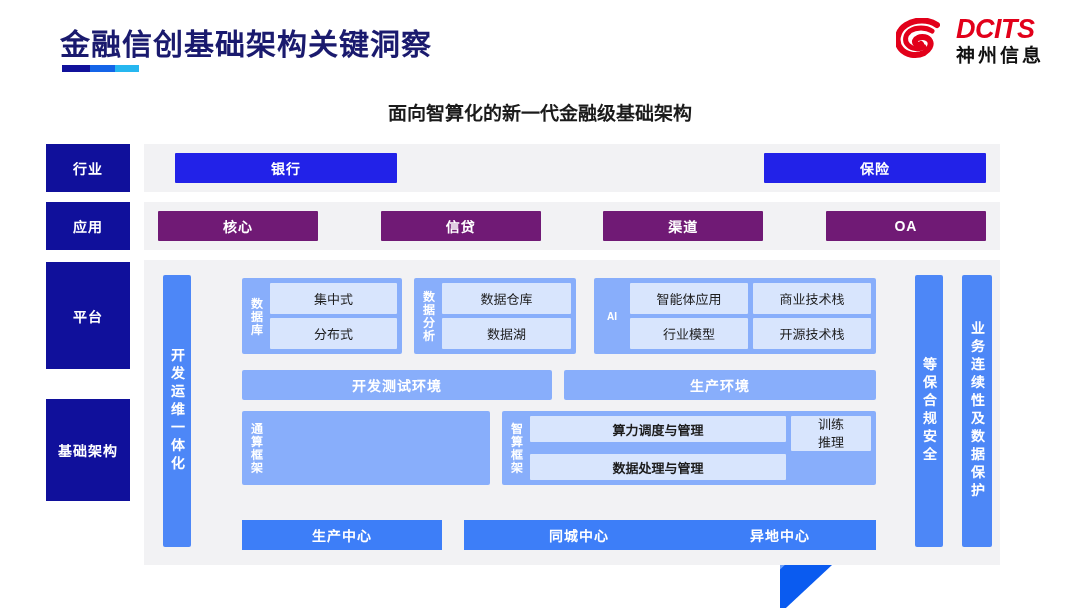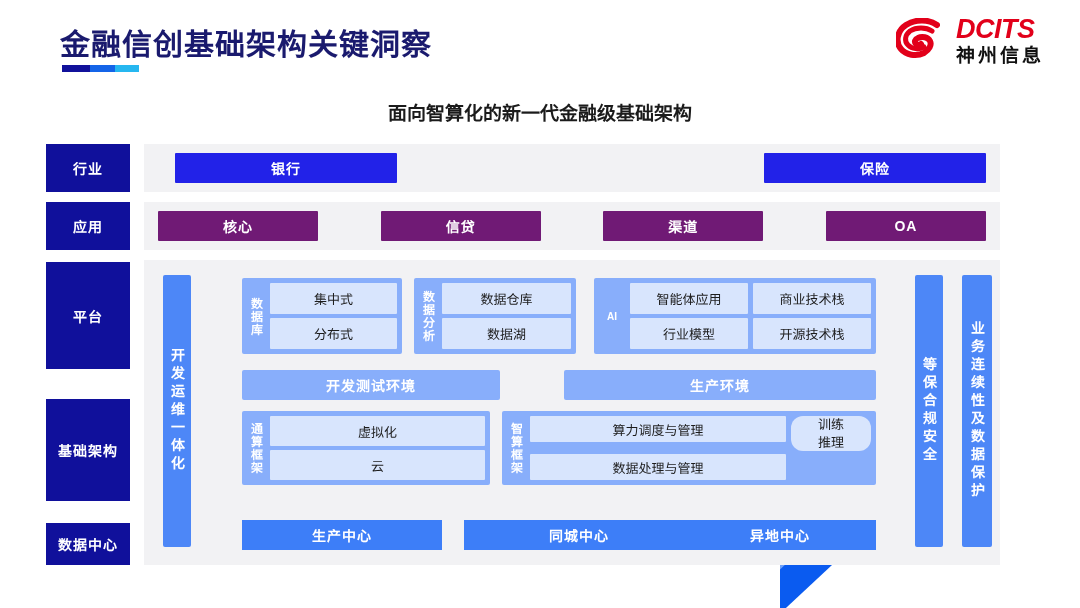--- a/index.html
+++ b/index.html
@@ -134,29 +134,29 @@
   .g-db{left:40px;top:10px;width:160px;height:76px;}
   .g-da{left:212px;top:10px;width:162px;height:76px;}
   .g-ai{left:392px;top:10px;width:282px;height:76px;}
   .g-ai .group-label{font-size:10px;writing-mode:horizontal-tb;width:26px;letter-spacing:0;}
 
   .envbar{
     position:absolute;height:30px;background:#88aefb;color:#fff;
     font-size:14px;font-weight:bold;letter-spacing:1px;border-radius:2px;
     display:flex;align-items:center;justify-content:center;
   }
-  .env-dev{left:40px;top:102px;width:258px;}
+  .env-dev{left:40px;top:102px;width:310px;}
   .env-prod{left:362px;top:102px;width:312px;}
 
   .g-gp{left:40px;top:143px;width:248px;height:74px;}
   .g-zs{left:300px;top:143px;width:374px;height:74px;}
   .g-zs .group-body{flex-direction:row;gap:5px;}
-  .g-zs .zs-left{flex:1;display:flex;flex-direction:column;gap:12px;}
+  .g-zs .zs-left{flex:1;display:flex;flex-direction:column;gap:12px;font-weight:bold;}
   .g-zs .zs-right{width:80px;flex:0 0 auto;}
-  .cellbox.two-line{flex-direction:column;line-height:1.35;border-radius:12px;}
+  .cellbox.two-line{flex-direction:column;line-height:1.35;}
 
   .dcbar{
     position:absolute;height:30px;background:#3d7ef8;color:#fff;top:252px;
     font-size:14px;font-weight:bold;letter-spacing:1px;border-radius:0;
     display:flex;align-items:center;justify-content:center;
   }
   .dc-0{left:40px;width:200px;}
   .dc-1{left:262px;width:230px;}
   .dc-2{left:482px;width:192px;}
 </style>
@@ -200,21 +200,20 @@
 
   <div class="subtitle">面向智算化的新一代金融级基础架构</div>
 
   <div class="diagram">
 
     <div class="rail">
       <div class="rail-cell rail-0">行业</div>
       <div class="rail-cell rail-1">应用</div>
       <div class="rail-cell rail-2">平台</div>
       <div class="rail-cell rail-3">基础架构</div>
-      <div class="rail-cell rail-4">数据中心</div>
     </div>
 
     <div class="band band-industry">
       <div class="row-items">
         <div class="chip chip-industry">银行</div>
         <div class="chip chip-industry">保险</div>
       </div>
     </div>
 
     <div class="band band-app">
@@ -258,24 +257,20 @@
           <div class="cellbox">行业模型</div>
           <div class="cellbox">开源技术栈</div>
         </div>
       </div>
 
       <div class="envbar env-dev">开发测试环境</div>
       <div class="envbar env-prod">生产环境</div>
 
       <div class="group g-gp">
         <div class="group-label">通算框架</div>
-        <div class="group-body">
-          <div class="cellbox">虚拟化</div>
-          <div class="cellbox">云</div>
-        </div>
       </div>
 
       <div class="group g-zs">
         <div class="group-label">智算框架</div>
         <div class="group-body">
           <div class="zs-left">
             <div class="cellbox">算力调度与管理</div>
             <div class="cellbox">数据处理与管理</div>
           </div>
           <div class="zs-right">

